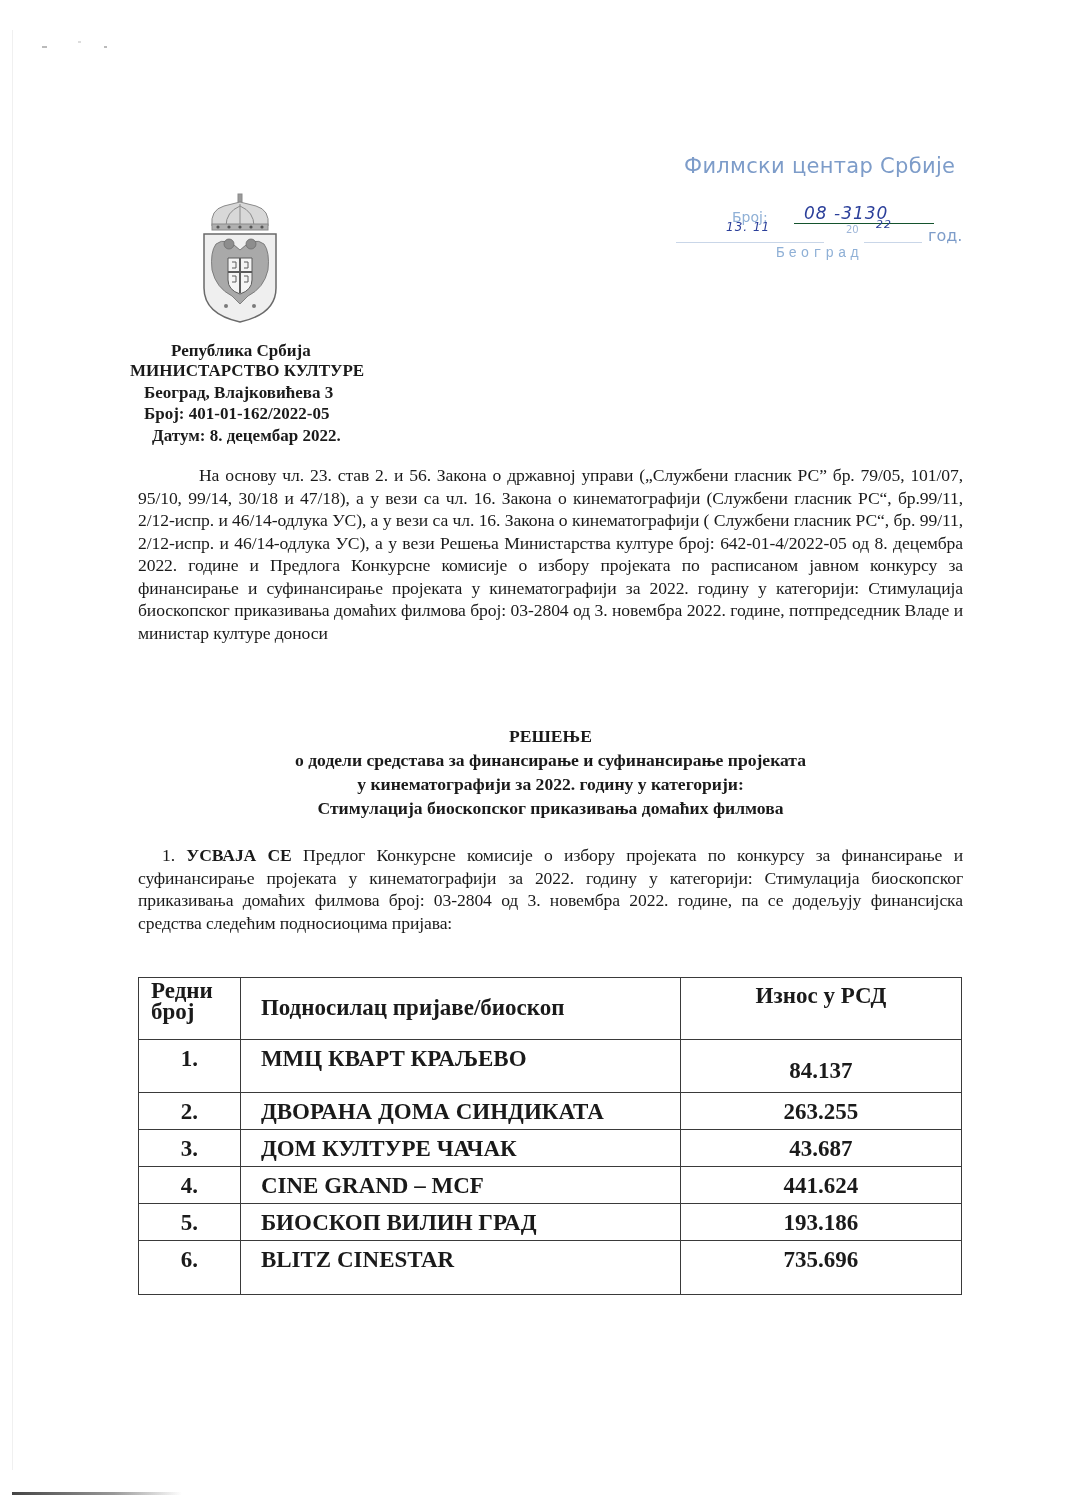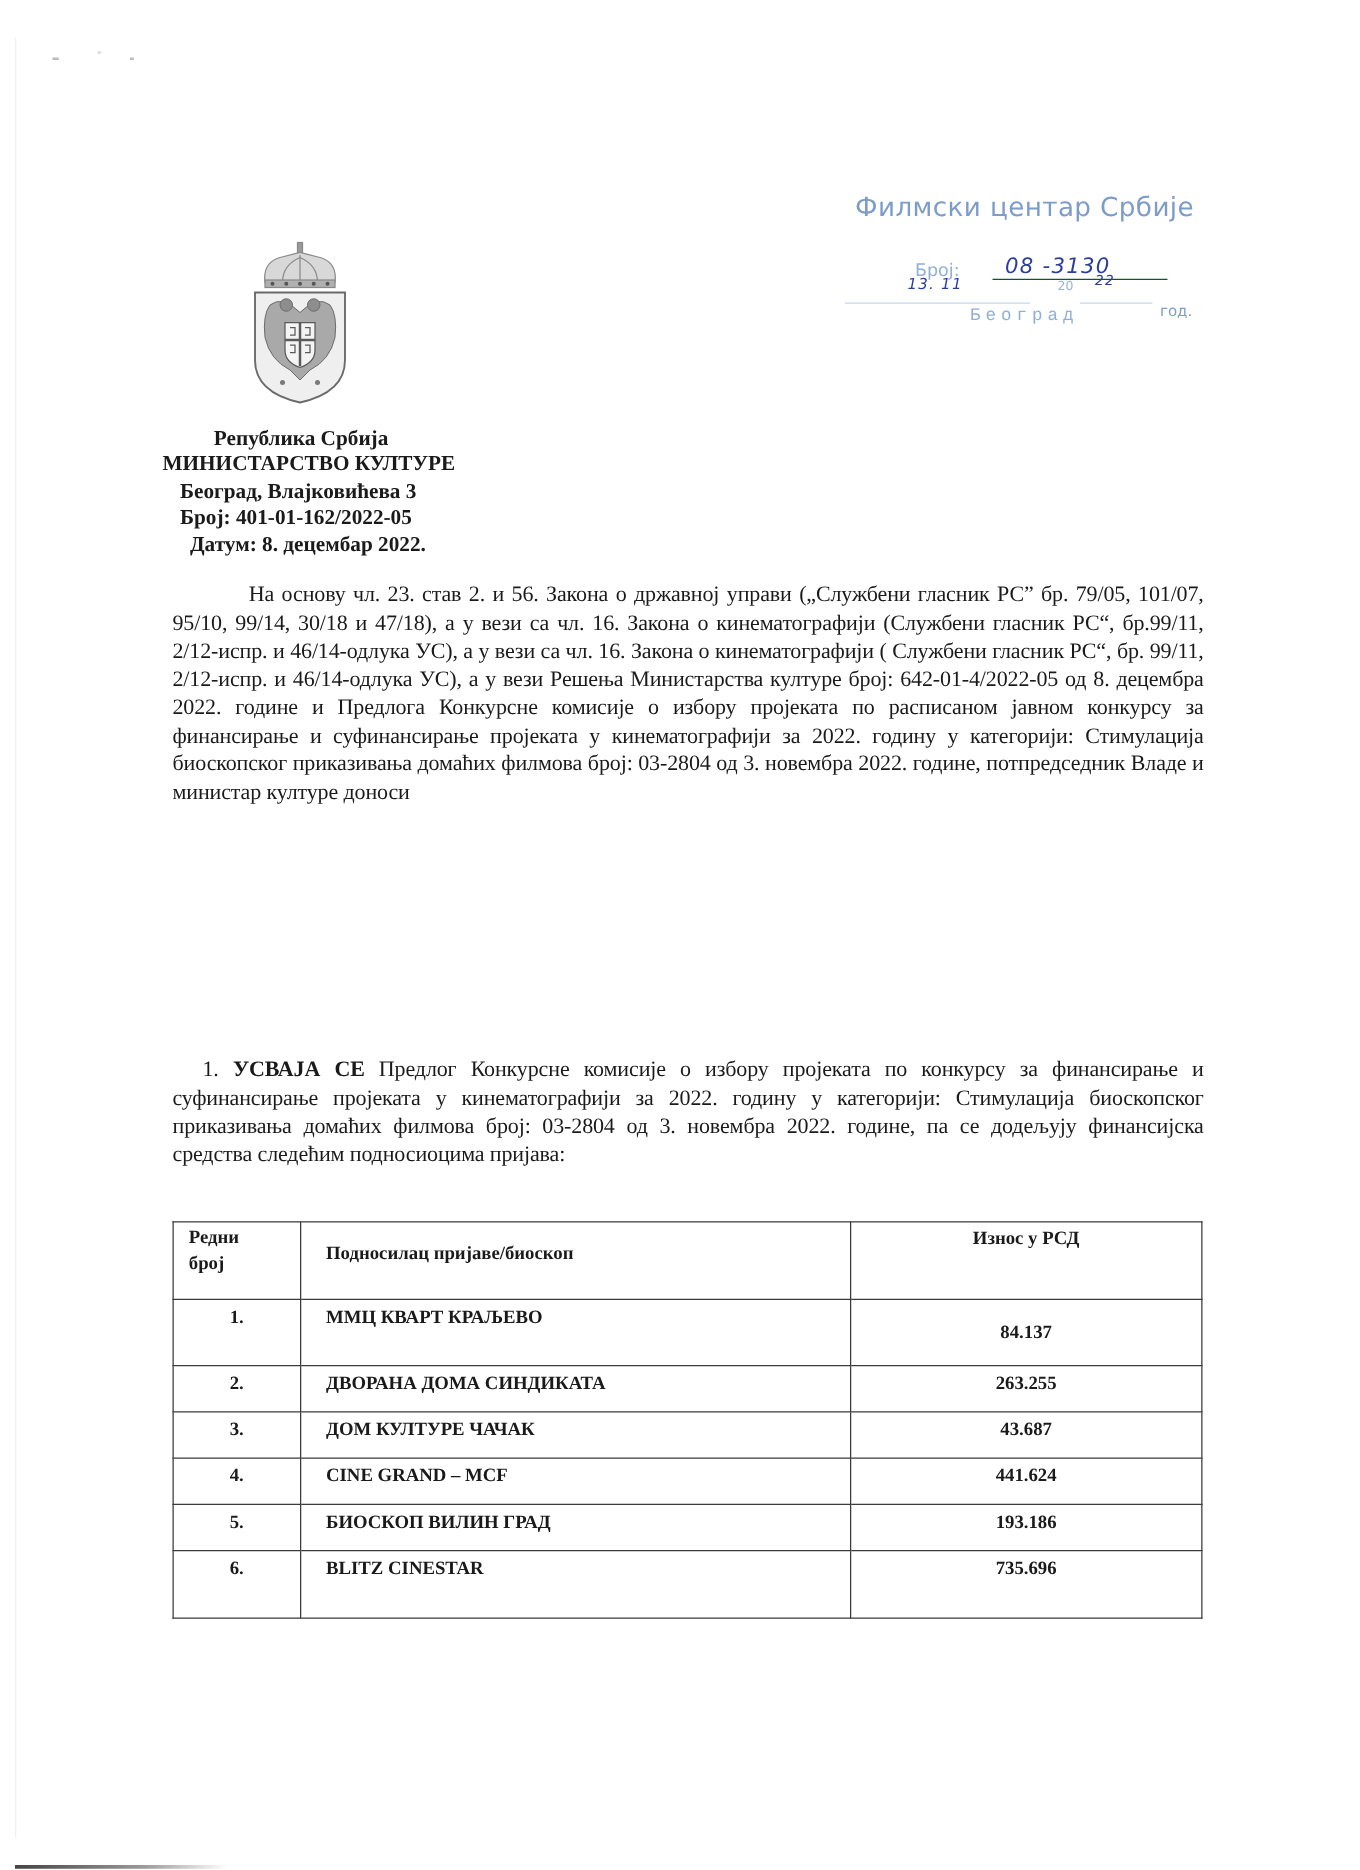--- a/index.html
+++ b/index.html
@@ -19,21 +19,21 @@
     .stamp-line { position: absolute; white-space: nowrap; font-size: 14px; }
     .stamp-broj { left: 56px; top: 61px; }
     .stamp-broj .lbl { color: #8fb0d6; }
     .stamp-broj .hand { position: absolute; left: 62px; top: -6px; width: 130px; border-bottom: 1px solid #14532d; font-family: "DejaVu Sans", sans-serif; font-style: italic; color: #2b3f9a; font-size: 17px; letter-spacing: 1px; padding-left: 10px; }
     .stamp-date { left: 0; top: 74px; width: 300px; height: 22px; }
     .stamp-date .dline { position: absolute; left: 0; top: 20px; width: 148px; border-bottom: 1px solid #c9d6e8; }
     .stamp-date .d { position: absolute; left: 50px; top: -2px; font-style: italic; color: #2b3f9a; font-size: 12px; letter-spacing: 1px; }
     .stamp-date .c { position: absolute; left: 170px; top: 2px; color: #9db5d8; font-size: 10px; }
     .stamp-date .yline { position: absolute; left: 188px; top: 20px; width: 58px; border-bottom: 1px solid #c9d6e8; }
     .stamp-date .y { position: absolute; left: 200px; top: -4px; font-style: italic; color: #2b3f9a; font-size: 11px; letter-spacing: 1px; }
-    .stamp-date .god { position: absolute; left: 252px; top: 20px; color: #7d9cc9; font-size: 12px; }
+    .stamp-date .god { position: absolute; left: 252px; top: 4px; color: #7d9cc9; font-size: 16px; }
     .stamp-city { left: 100px; top: 97px; letter-spacing: 4px; font-size: 14px; color: #8fb0d6; font-family: Liberation Mono, monospace; }
 
     
     .coa { position: absolute; left: 196px; top: 192px; width: 88px; height: 132px; }
 
     
     .hdr { position: absolute; font-weight: bold; font-size: 17px; white-space: nowrap; line-height: 22px; }
     .hdr-1 { left: 171px; top: 340px; }
     .hdr-2 { left: 130px; top: 360px; }
     .hdr-3 { left: 144px; top: 382px; }
@@ -43,21 +43,21 @@
     
     .para { position: absolute; left: 138px; width: 825px; font-size: 17.6px; line-height: 22.5px; text-align: justify; text-align-last: left; font-family: "Liberation Serif", serif; letter-spacing: -0.1px; }
     .para-intro { top: 464px; text-indent: 61px; }
     .para-adopt { top: 844px; text-indent: 24px; }
     .para-adopt b { font-weight: bold; }
 
     .title-block { position: absolute; left: 138px; width: 825px; text-align: center; font-weight: bold; font-size: 17.6px; line-height: 24px; }
     .title-main { top: 724px; }
 
     
-    .tbl { position: absolute; left: 138px; top: 977px; width: 824px; border-collapse: collapse; font-size: 15px; }
+    .tbl { position: absolute; left: 138px; top: 977px; width: 824px; border-collapse: collapse; font-size: 23px; }
     .tbl td, .tbl th { border: 1.5px solid #3a3a3a; padding: 0; vertical-align: top; }
     .tbl th { font-weight: bold; text-align: left; }
     .c1 { width: 101px; }
     .c2 { width: 440px; }
     .c3 { width: 281px; }
     .tbl .hrow { height: 62px; }
     .tbl .hrow .c1 > div { padding: 2px 0 0 12px; line-height: 21px; }
     .tbl .hrow .c2 > div { padding: 17px 0 0 20px; }
     .tbl .hrow .c3 > div { padding: 5px 0 0 0; text-align: center; }
     .tbl td { font-weight: bold; }
@@ -140,20 +140,26 @@
   </div>
 
   <div class="hdr hdr-1">Република Србија</div>
   <div class="hdr hdr-2">МИНИСТАРСТВО КУЛТУРЕ</div>
   <div class="hdr hdr-3">Београд, Влајковићева 3</div>
   <div class="hdr hdr-4">Број: 401-01-162/2022-05</div>
   <div class="hdr hdr-5">Датум: 8. децембар 2022.</div>
 
   <p class="para para-intro" style="margin:0;">На основу чл. 23. став 2. и 56. Закона о државној управи („Службени гласник РС” бр. 79/05, 101/07, 95/10, 99/14, 30/18 и 47/18), а у вези са чл. 16. Закона о кинематографији (Службени гласник РС“, бр.99/11, 2/12-испр. и 46/14-одлука УС), а у вези са чл. 16. Закона о кинематографији ( Службени гласник РС“, бр. 99/11, 2/12-испр. и 46/14-одлука УС), а у вези Решења Министарства културе број: 642-01-4/2022-05 од 8. децембра 2022. године и Предлога Конкурсне комисије о избору пројеката по расписаном јавном конкурсу за финансирање и суфинансирање пројеката у кинематографији за 2022. годину у категорији: Стимулација биоскопског приказивања домаћих филмова број: 03-2804 од 3. новембра 2022. године, потпредседник Владе и министар културе доноси</p>
 
+  <div class="title-block title-main">
+    <div>РЕШЕЊЕ</div>
+    <div>о додели средстава за финансирање и суфинансирање пројеката</div>
+    <div>у кинематографији за 2022. годину у категорији:</div>
+    <div>Стимулација биоскопског приказивања домаћих филмова</div>
+  </div>
 
   <p class="para para-adopt" style="margin:0;"><span>1.</span> <b>УСВАЈА СЕ</b> <span>Предлог Конкурсне комисије о избору пројеката по конкурсу за финансирање и суфинансирање пројеката у кинематографији за 2022. годину у категорији: Стимулација биоскопског приказивања домаћих филмова број: 03-2804 од 3. новембра 2022. године, па се додељују финансијска средства следећим подносиоцима пријава:</span></p>
 
   <table class="tbl">
     <tbody>
         <tr class="hrow">
       <th class="c1">
             <div><span>Редни</span><br><span>број</span></div>
           </th>
       <th class="c2">

